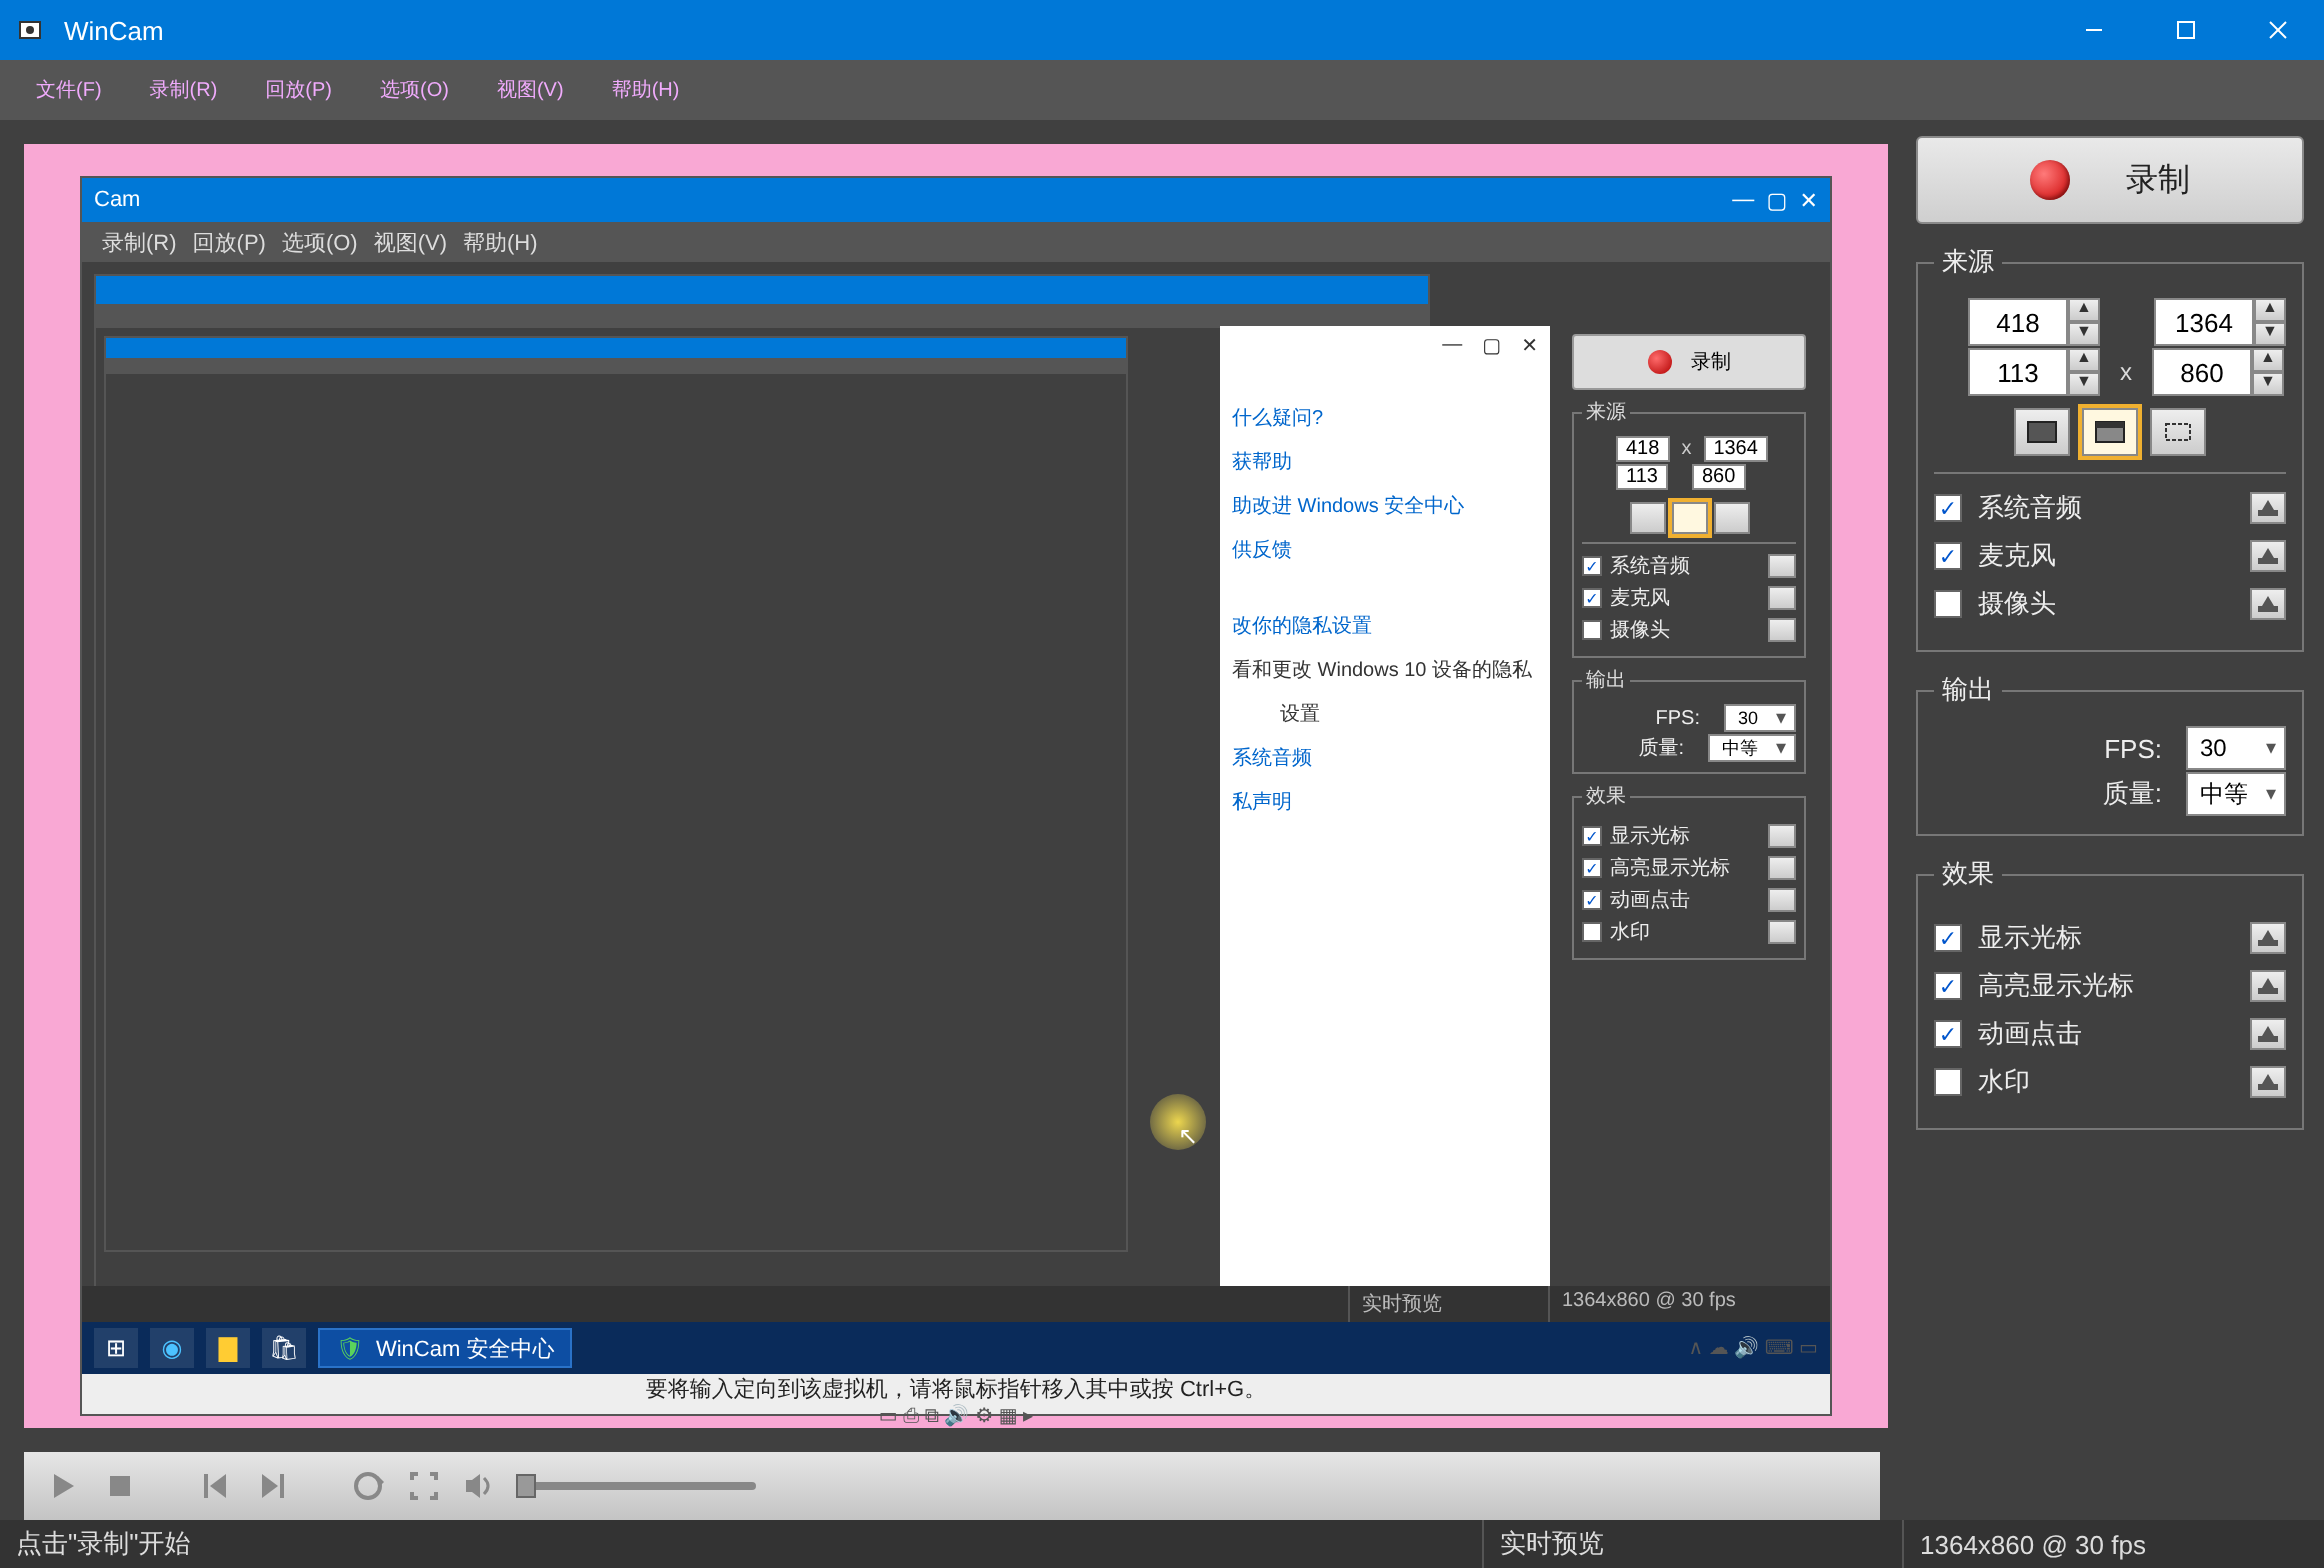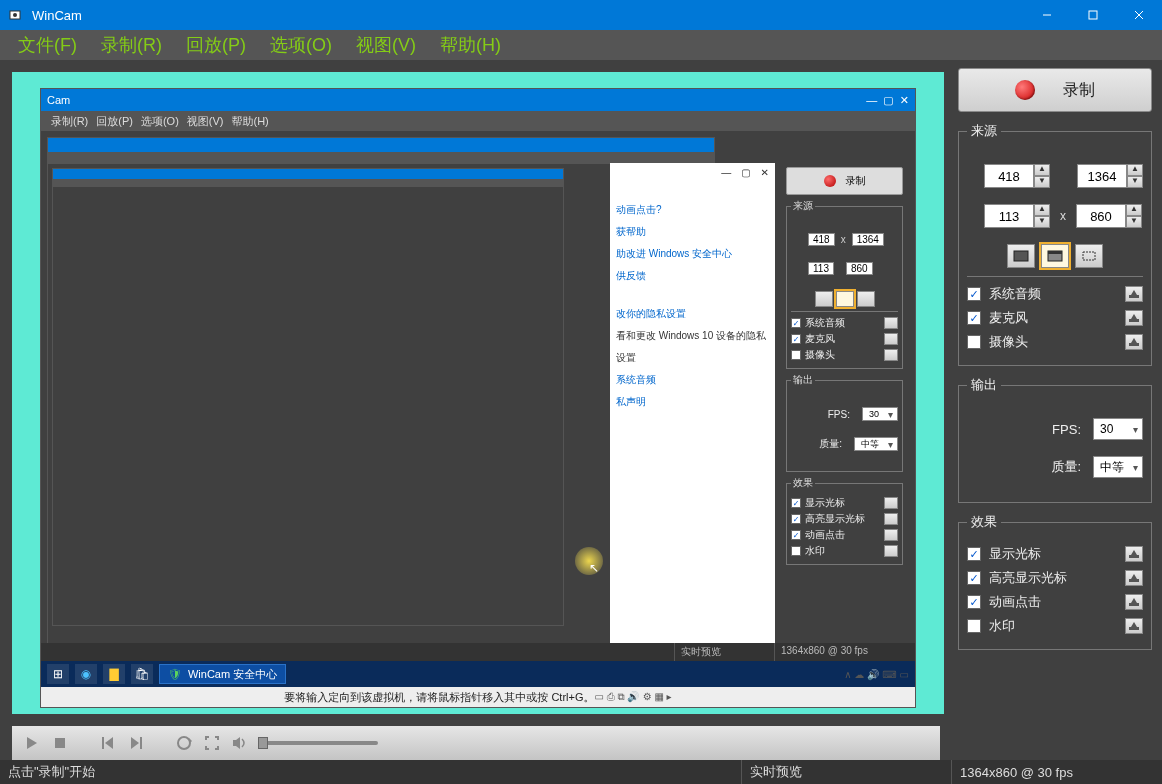--- a/index.html
+++ b/index.html
@@ -7,50 +7,50 @@
 
 
 .titlebar { height: 30px; background: #0078d7; display: flex; align-items: center; color: #fff; }
 .titlebar .app-icon { width: 16px; height: 16px; margin: 0 8px; display:inline-flex; align-items:center; justify-content:center; }
 .titlebar .title { font-size: 13px; }
 .titlebar .spacer { flex: 1; }
 .winbtn { width: 46px; height: 30px; display: flex; align-items: center; justify-content: center; color: #fff; }
 
 
 .menubar { height: 30px; background: #555555; display: flex; align-items: center; padding: 0 8px; gap: 4px; }
-.menubar .menu-item { color: #84cc16; font-size: 18px; padding: 4px 10px; }
+.menubar .menu-item { color: #f0abfc; font-size: 10px; padding: 4px 10px; }
 
 
 .main-area { display: flex; height: calc(100% - 30px - 30px - 24px); }
 .preview-col { flex: 1; display: flex; flex-direction: column; padding: 4px 0 0 0; }
 .side-col { width: 210px; padding: 8px 10px 0 6px; display: flex; flex-direction: column; gap: 10px; overflow:auto; }
 
 
-.preview-wrap { flex: 1; margin: 8px 8px 6px 12px; background: #5eead4; position: relative; }
+.preview-wrap { flex: 1; margin: 8px 8px 6px 12px; background: #f9a8d4; position: relative; }
 .preview-inner { position:absolute; left:28px; top:16px; right:28px; bottom:6px; background:#3a3a3a; border:1px solid #555; }
 
 .nested-tb { height:22px; background:#0078d7; display:flex; align-items:center; padding:0 6px; color:#fff; font-size:11px; }
 .nested-tb .sp { flex:1; }
 .nested-mb { height:20px; background:#555; display:flex; gap:8px; align-items:center; padding:0 10px; color:#ddd; font-size:11px; }
 .nested-body { display:flex; height:calc(100% - 22px - 20px); }
 .nested-left { flex:1; background:#404040; position:relative; }
 .mini-rec { height:28px; background:#ddd; border:1px solid #999; border-radius:2px; display:flex; align-items:center; justify-content:center; gap:10px; }
 .mini-rec .dot{width:12px;height:12px;border-radius:50%;background:radial-gradient(circle at 35% 35%, #ff6b6b, #b00000);}
 .ctrlbar { height:34px; background:linear-gradient(#e6e6e6,#c4c4c4); display:flex; align-items:center; gap:8px; padding:0 10px; color:#666; margin:6px 12px 0 12px; }
 .ctrlbar .ic { width:20px; height:20px; display:flex; align-items:center; justify-content:center; }
 .ctrlbar .slider { flex:0 0 120px; height:4px; background:#888; border-radius:2px; position:relative; }
 .ctrlbar .slider .thumb { position:absolute; left:0; top:-4px; width:10px; height:12px; background:#999; border:1px solid #666; }
 
 
 .record-btn { height: 44px; background: linear-gradient(#e9e9e9,#cfcfcf); border:1px solid #8a8a8a; border-radius:3px; display:flex; align-items:center; justify-content:center; gap:28px; font-size:16px; color:#222; cursor:pointer; }
 .record-btn .dot{ width:20px;height:20px;border-radius:50%;background:radial-gradient(circle at 35% 35%, #ff7a7a, #c80000); box-shadow: inset -1px -1px 2px rgba(0,0,0,0.4);}
 
 fieldset.panel { border:1px solid #777; padding:8px 8px 8px 8px; }
 fieldset.panel legend { color:#eee; font-size:13px; padding:0 4px; }
-.row { display:flex; align-items:center; gap:6px; margin:16px 0;padding-left:17px; }
+.row { display:flex; align-items:center; gap:6px; margin:1px 0;padding-left:17px; }
 .row.right { justify-content:flex-end; }
 .numwrap { display:flex; align-items:center; }
 .numinput { width:50px; height:24px; background:#fff; border:1px solid #888; font-size:13px; text-align:center; }
 .spinbtns { display:flex; flex-direction:column; }
 .spinbtns div { width:16px; height:12px; background:linear-gradient(#eee,#ccc); border:1px solid #888; font-size:8px; line-height:8px; text-align:center; color:#333; }
 .xlabel { color:#ddd; font-size:12px; padding:0 4px; }
 .modebtns { display:flex; gap:6px; justify-content:center; margin-top:6px; }
 .modebtn { width:28px; height:24px; background:linear-gradient(#eee,#ccc); border:1px solid #888; display:flex; align-items:center; justify-content:center; }
 .modebtn.active { outline:2px solid #f0b030; background:#fff8e0; }
 .sep { height:1px; background:#777; margin:8px 0; }
@@ -73,21 +73,21 @@
 .statusbar .mid{ width:210px; }
 
 
 .deep { position:absolute; left:6px; top:6px; right:200px; bottom:50px; background:#404040; border:1px solid #555; }
 .deep .dtb { height:14px; background:#0078d7; }
 .deep .dmb { height:12px; background:#555; }
 .taskbar { position:absolute; left:0; right:0; bottom:20px; height:26px; background:#0a2b5a; display:flex; align-items:center; gap:6px; padding:0 6px; }
 .taskbar .tbi { width:22px; height:20px; background:rgba(255,255,255,0.1); display:flex; align-items:center; justify-content:center; font-size:12px; color:#fff; }
 .taskbar .app-pill { height:20px; padding:0 8px; background:#0d4ea3; border:1px solid #2a72c8; display:flex; align-items:center; gap:6px; color:#fff; font-size:11px; }
 .taskbar .sp{flex:1;}
-.hintbar { position:absolute; left:0; right:0; bottom:0; height:20px; background:#eee; color:#222; font-size:11px; display:flex; align-items:center; padding:0 6px; justify-content:center;}
+.hintbar { position:absolute; left:0; right:0; bottom:0; height:20px; background:#eee; color:#222; font-size:11px; display:flex; align-items:center; padding:0 6px; justify-content:flex-start;flex-direction:column;}
 .tray { display:flex; gap:4px; color:#555; font-size:10px; align-items:center; }
 
 
 .inner-panel { position:absolute; right:8px; top:32px; width:125px; background:#404040; display:flex; flex-direction:column; gap:4px; padding:4px; }
 .inner-panel fieldset { border:1px solid #777; padding:4px; }
 .inner-panel legend { color:#ddd; font-size:10px; padding:0 2px;}
 .tiny { font-size:10px; }
 .inner-panel .chk-row { margin:2px 0; }
 .inner-panel .chk-row label { font-size:10px; gap:4px; }
 .inner-panel .chk{width:10px;height:10px;font-size:8px;}
@@ -168,27 +168,27 @@
               </div>
             </div>
 
             <div class="inner-white">
               <div class="wbtn">
                   <span>—</span>
                   <span>▢</span>
                   <span>✕</span>
                 </div>
               <div style="margin-top:30px; line-height:2.2;">
-                <div>动画点击?</div>
+                <div>什么疑问?</div>
                 <div>获帮助</div>
                 <div style="">助改进 Windows 安全中心</div>
                 <div>供反馈</div>
                 <div style="margin-top:16px">改你的隐私设置</div>
                 <div style="color:#333;">看和更改 Windows 10 设备的隐私</div>
-                <div style="color:#333;">设置</div>
+                <div style="color:#333;margin-left:24px;">设置</div>
                 <div>系统音频</div>
                 <div>私声明</div>
               </div>
             </div>
 
             <div class="inner-panel">
               <div class="mini-rec">
                   <span class="dot"></span>
                   <span class="tiny">录制</span>
                 </div>

